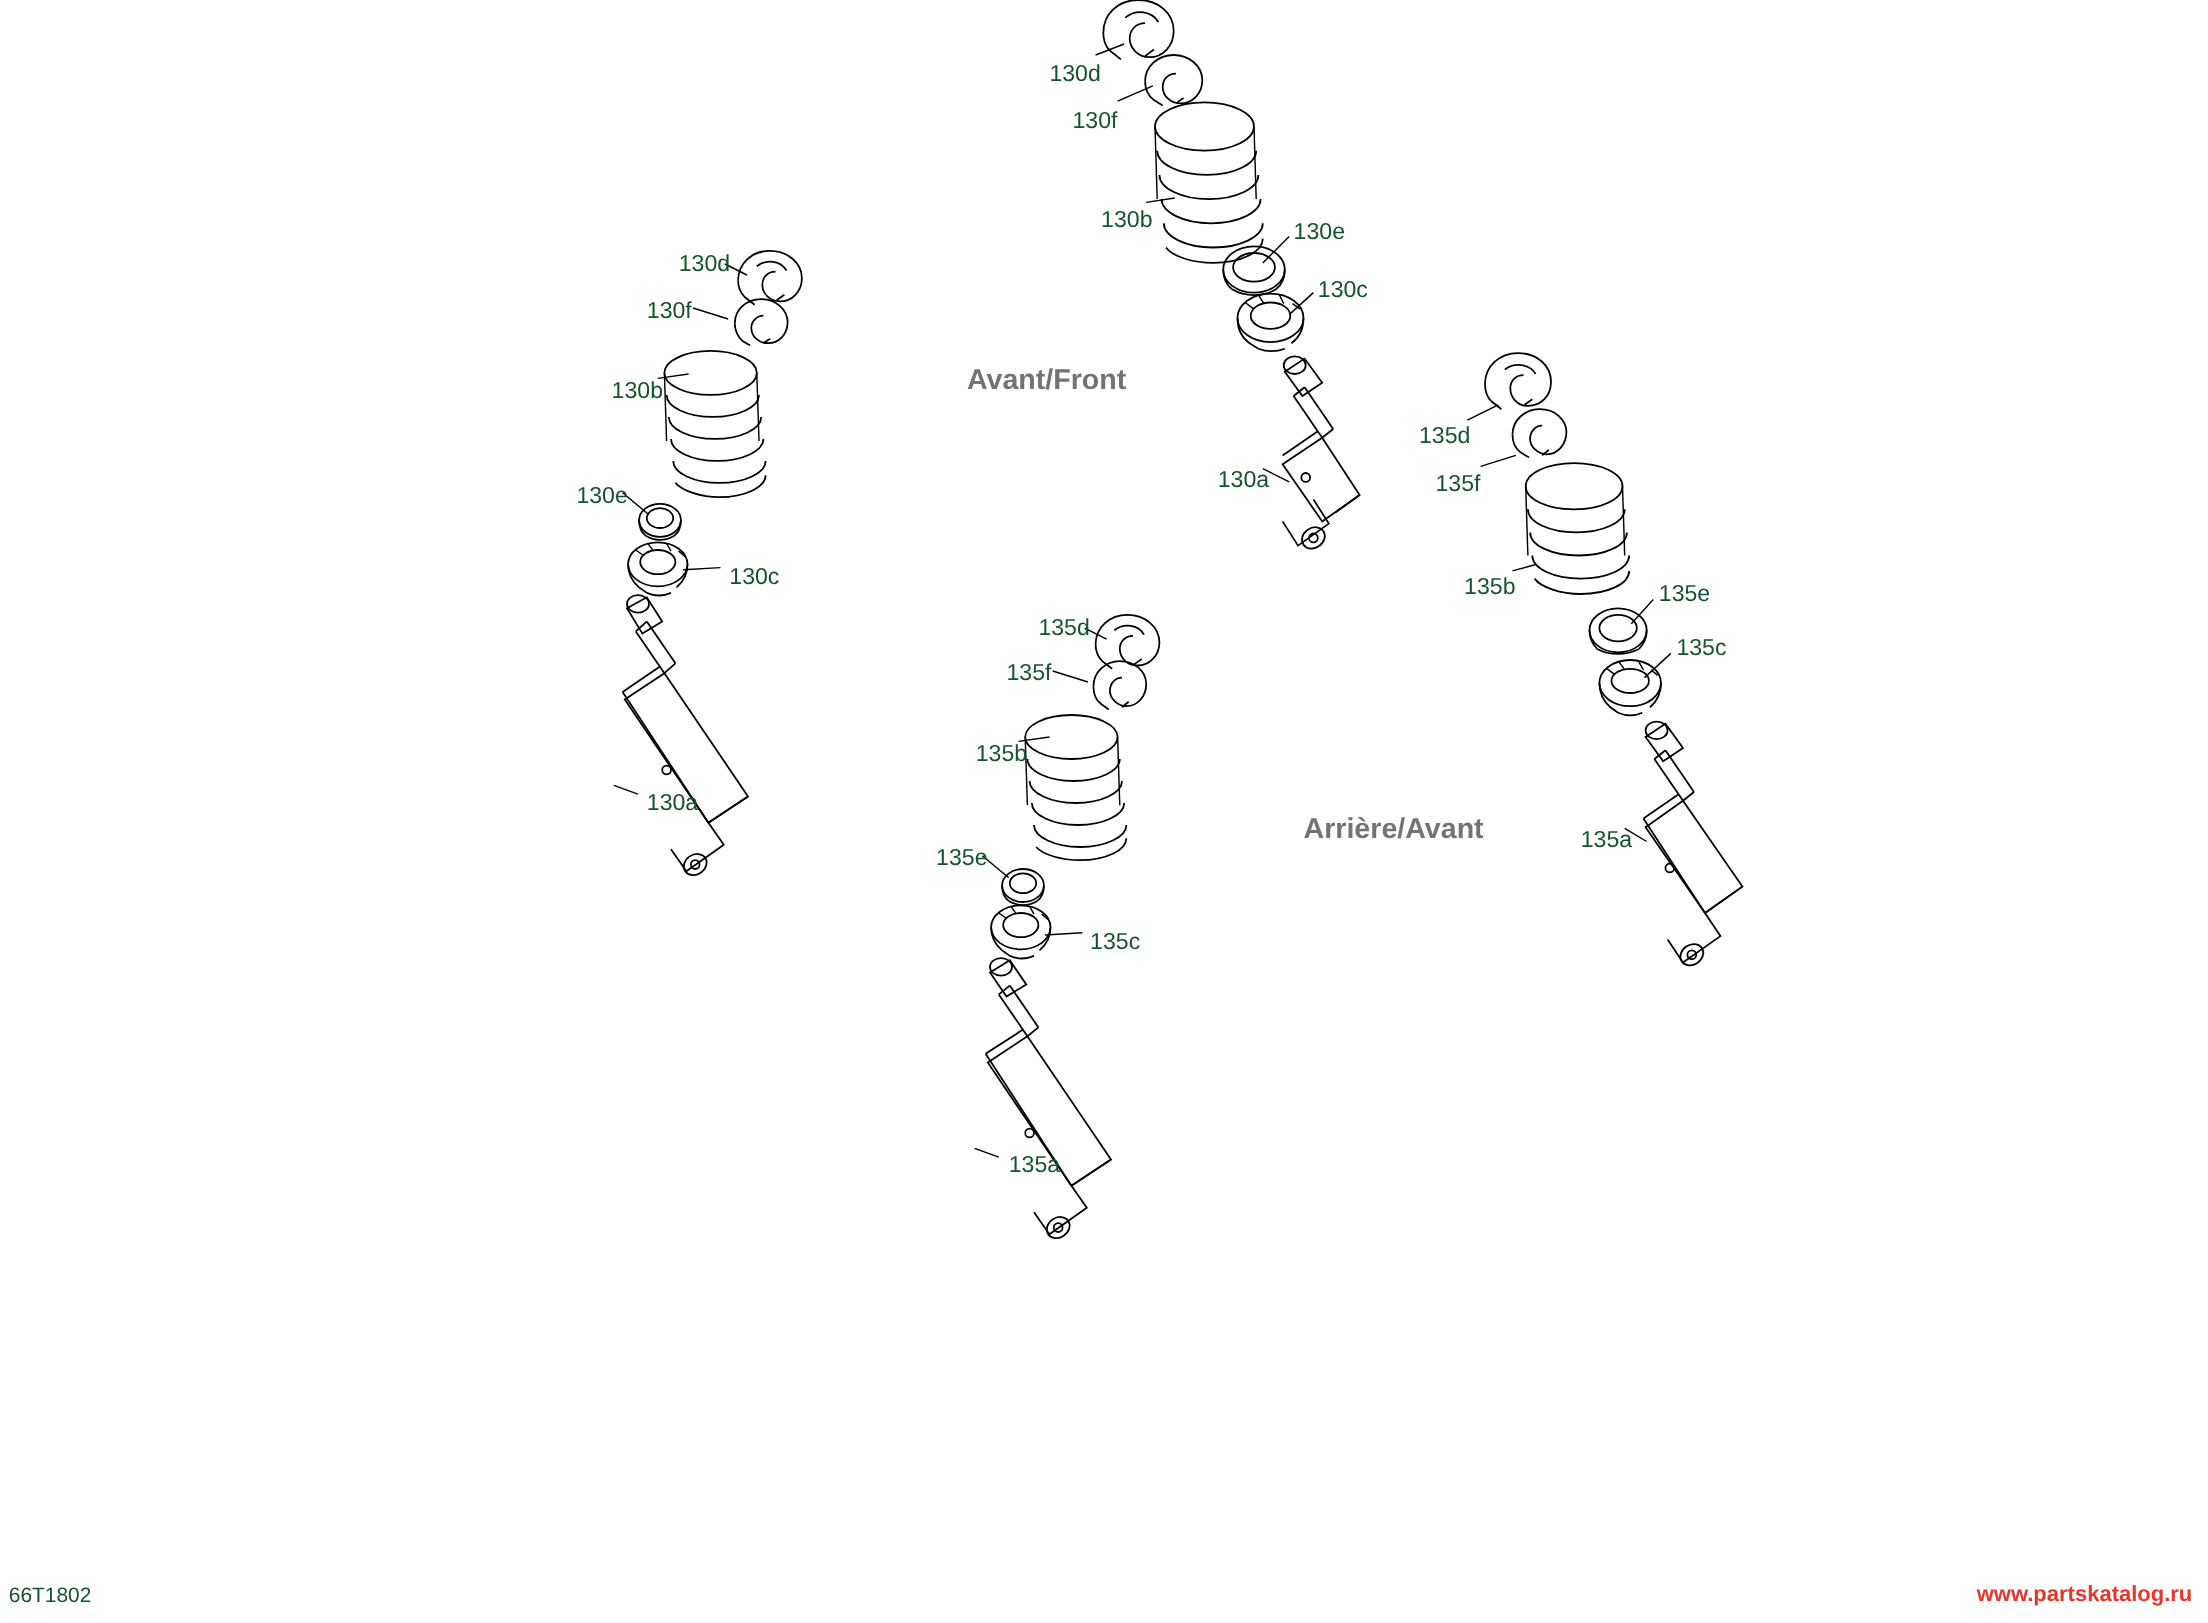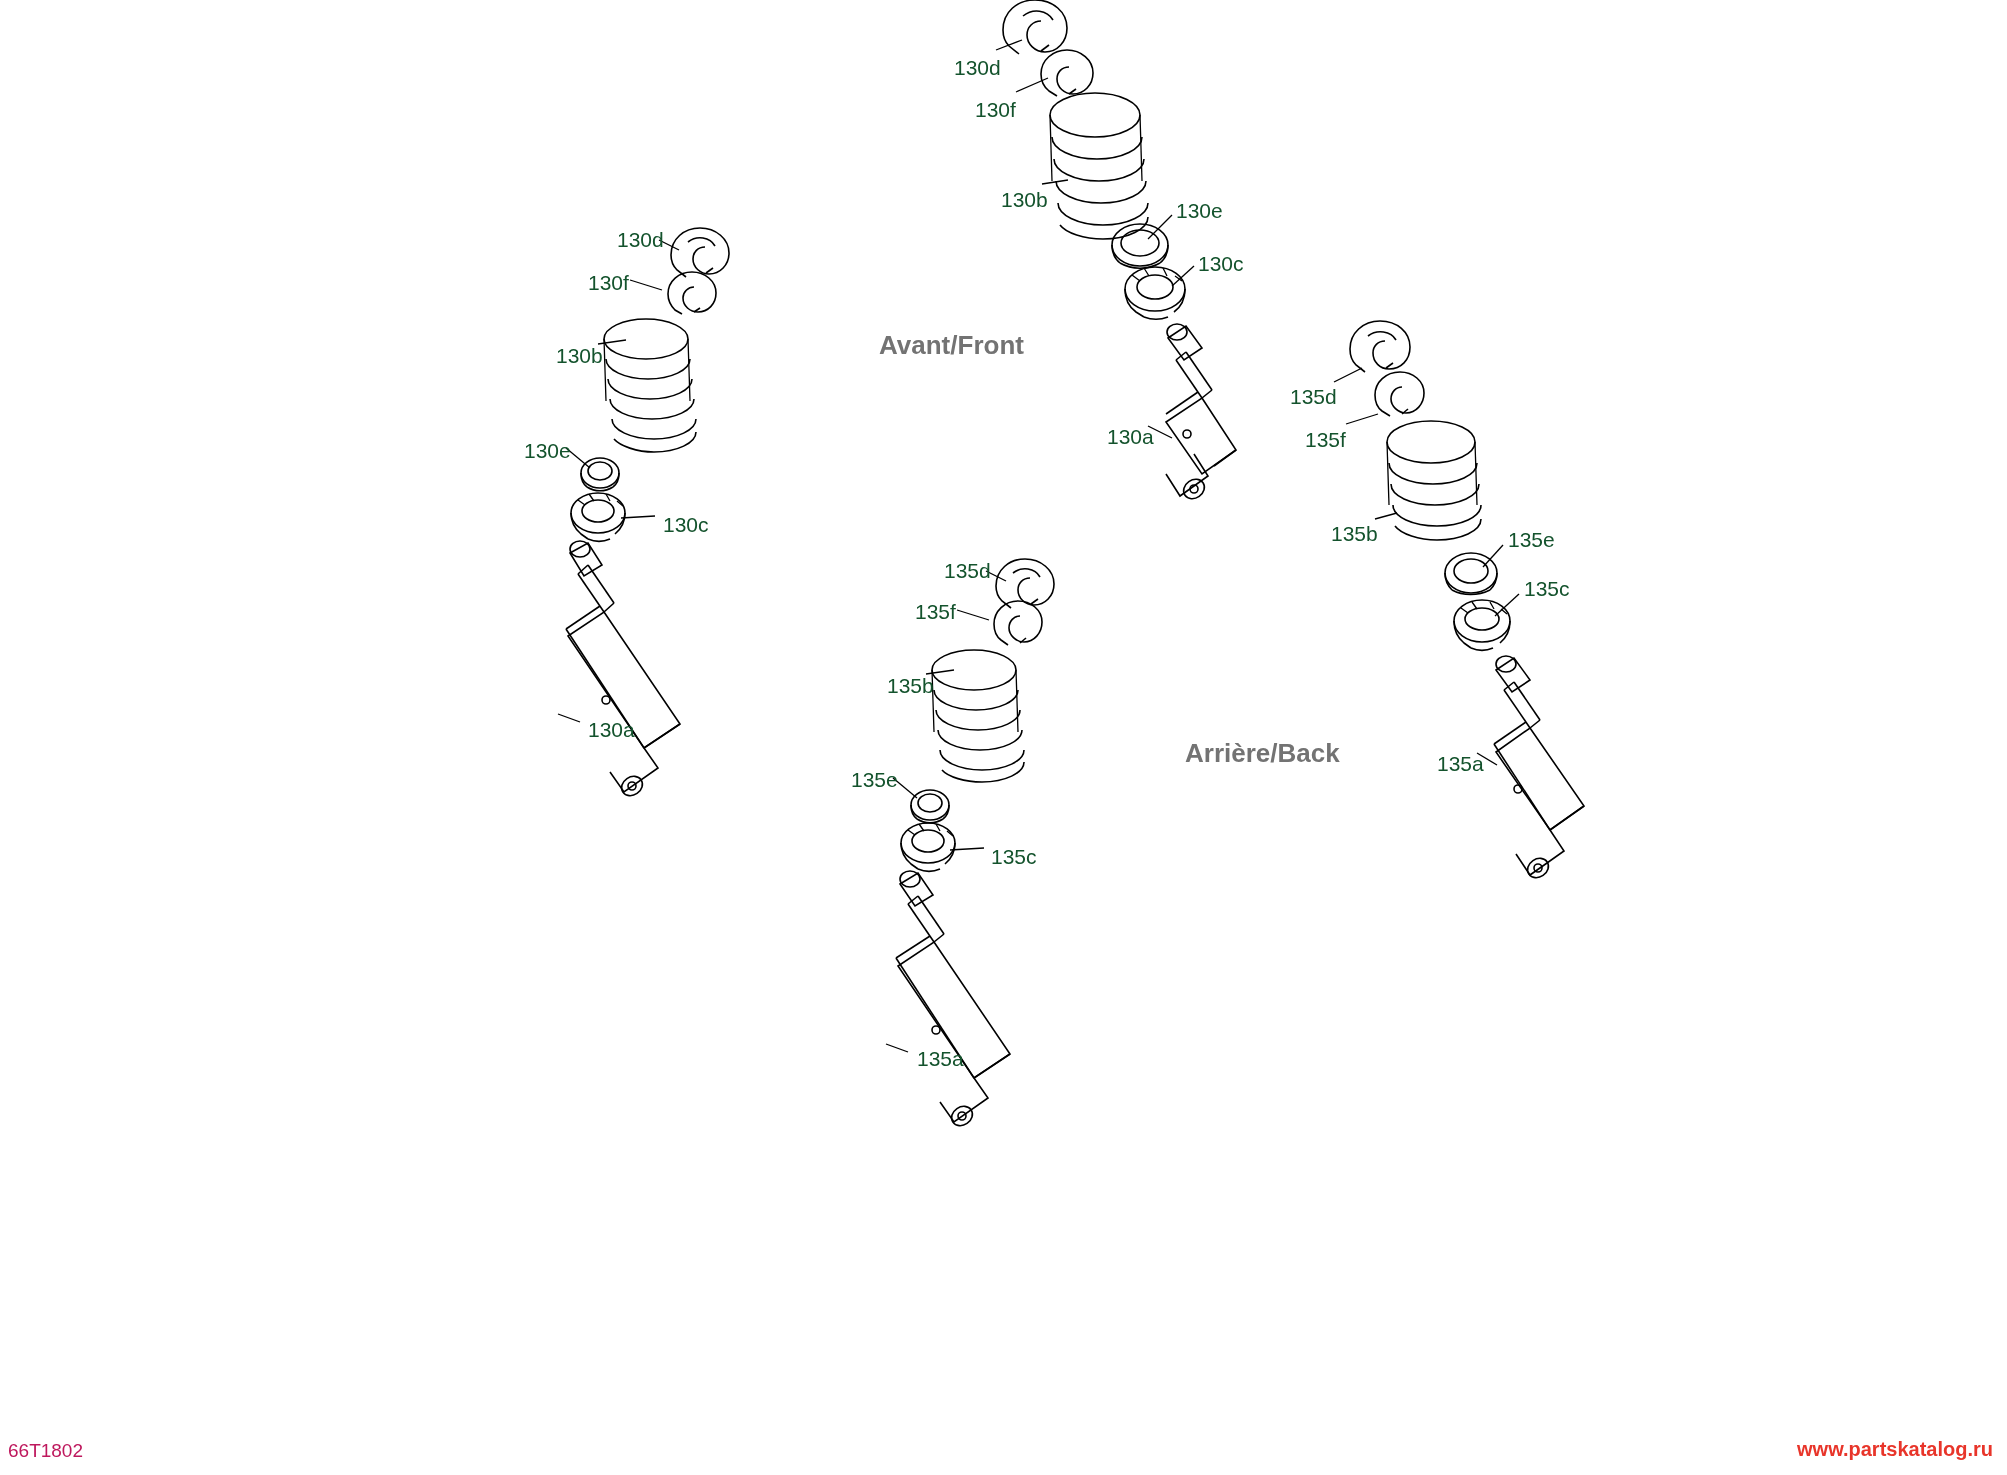--- a/index.html
+++ b/index.html
@@ -28,21 +28,21 @@
     font-weight: bold;
     color: #737373;
     white-space: nowrap;
     font-family: "Liberation Sans", sans-serif;
   }
   .corner-code {
     position: absolute;
     left: 8px;
     top: 1440px;
     font-size: 19px;
-    color: #be185d;
+    color: #14532d;
     font-family: "Liberation Sans", sans-serif;
   }
   .watermark {
     position: absolute;
     right: 14px;
     top: 1438px;
     font-size: 20px;
     font-weight: bold;
     color: #e8352a;
     font-family: Liberation Sans, sans-serif;
@@ -310,21 +310,21 @@
       <path class="ln" d="M957 610 l32 10"></path>
       <path class="ln" d="M926 674 l28 -4"></path>
       <path class="ln" d="M893 778 l24 20"></path>
       <path class="ln" d="M984 848 l-34 2"></path>
       <path class="ln" d="M908 1052 l-22 -8"></path>
     </g>
 
   </svg>
 
   <div class="section-title" style="left:879px; top:330px;">Avant/Front</div>
-  <div class="section-title" style="left:1185px; top:738px;">Arrière/Back</div>
+  <div class="section-title" style="left:1185px; top:738px;">Arrière/Avant</div>
 
   <div class="label" style="left:954px;  top:56px;">130d</div>
   <div class="label" style="left:975px;  top:98px;">130f</div>
   <div class="label" style="left:1001px; top:188px;">130b</div>
   <div class="label" style="left:1176px; top:199px;">130e</div>
   <div class="label" style="left:1198px; top:252px;">130c</div>
   <div class="label" style="left:1107px; top:425px;">130a</div>
 
   <div class="label" style="left:617px;  top:228px;">130d</div>
   <div class="label" style="left:588px;  top:271px;">130f</div>

